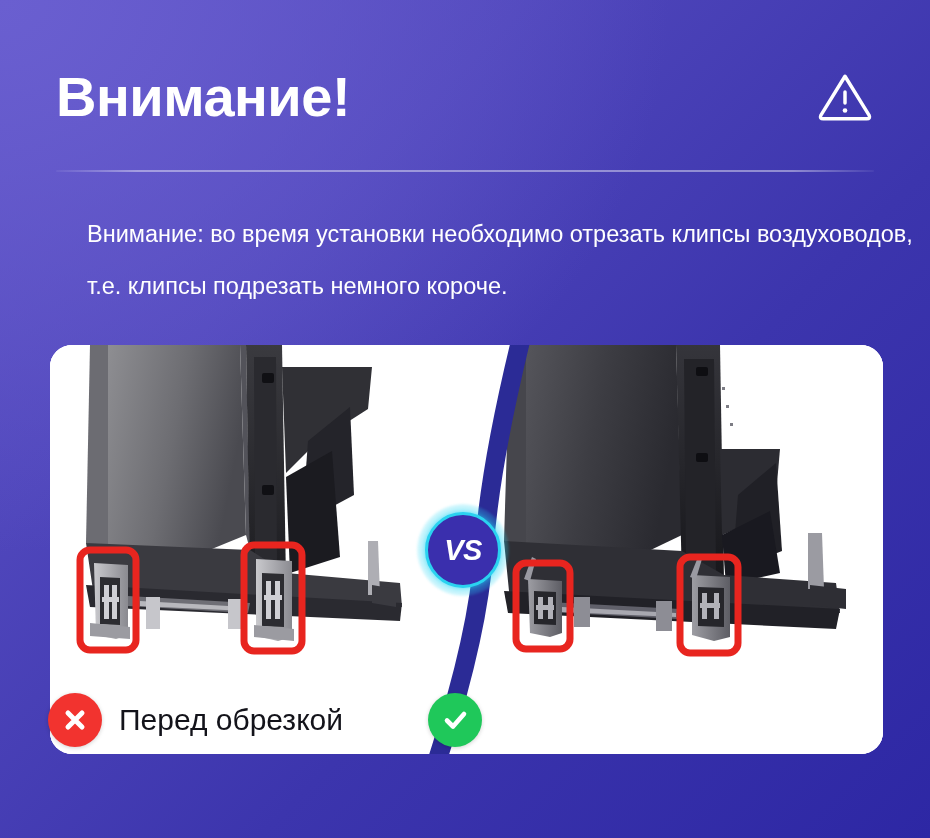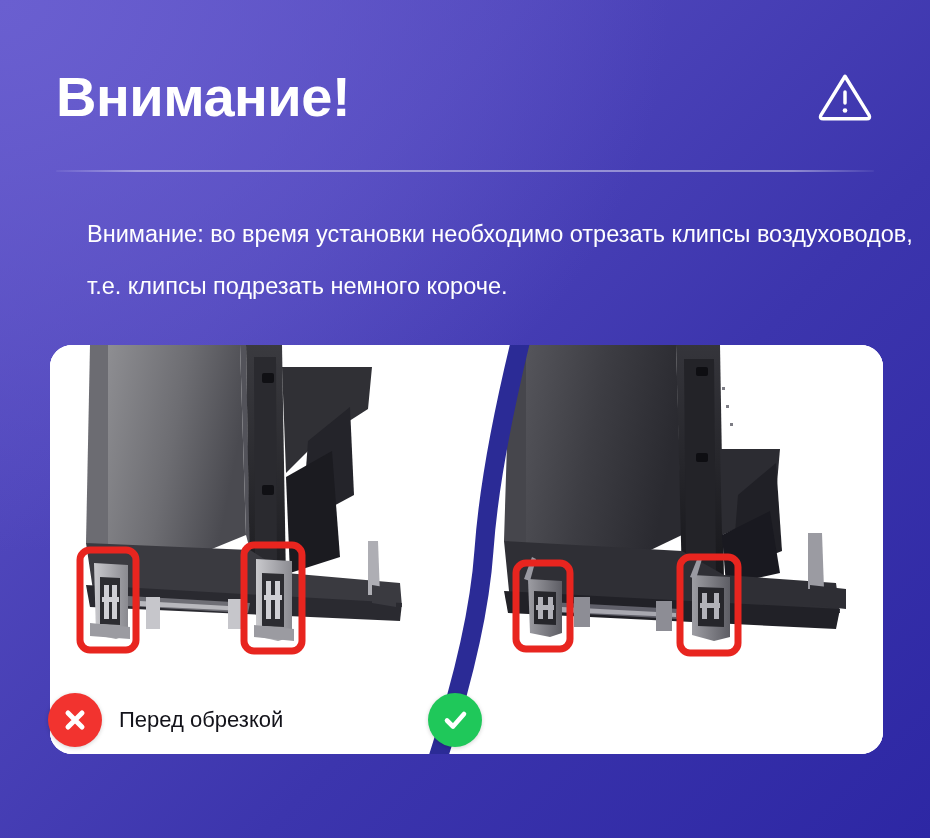--- a/index.html
+++ b/index.html
@@ -167,21 +167,21 @@
     display: flex;
     align-items: center;
     justify-content: center;
     box-shadow: 0 1px 4px rgba(0,0,0,0.18);
   }
   .badge-x  { background: #f2332f; }
   .badge-ok { background: #1fc85a; }
   .badge svg { display: block; width: 30px; height: 30px; }
 
   .label-text {
-    font-size: 22px;
+    font-size: 30px;
     font-weight: 500;
     color: #13131a;
     white-space: nowrap;
   }
 </style>
 </head>
 <body>
 
 <div class="page">
 
@@ -346,20 +346,26 @@
       </div>
     </div>
 
     <div class="sep">
       <svg viewBox="0 0 833 409" xmlns="http://www.w3.org/2000/svg">
         <path d="M472 -10 Q440 120 434 205 Q428 292 386 419" stroke="#2b2b96" stroke-width="19" fill="none" stroke-linecap="butt"></path>
       </svg>
     </div>
   </div>
 
+  <div class="vs-wrap">
+    <div class="vs-glow"></div>
+    <div class="vs-circle">
+      <span class="vs-text">VS</span>
+    </div>
+  </div>
 
   <div class="label-row label-left">
     <div class="badge badge-x">
       <svg viewBox="0 0 30 30" xmlns="http://www.w3.org/2000/svg">
         <path d="M8 8 L22 22 M22 8 L8 22" stroke="#ffffff" stroke-width="5" stroke-linecap="round"></path>
       </svg>
     </div>
     <div class="label-text">Перед обрезкой</div>
   </div>
 

